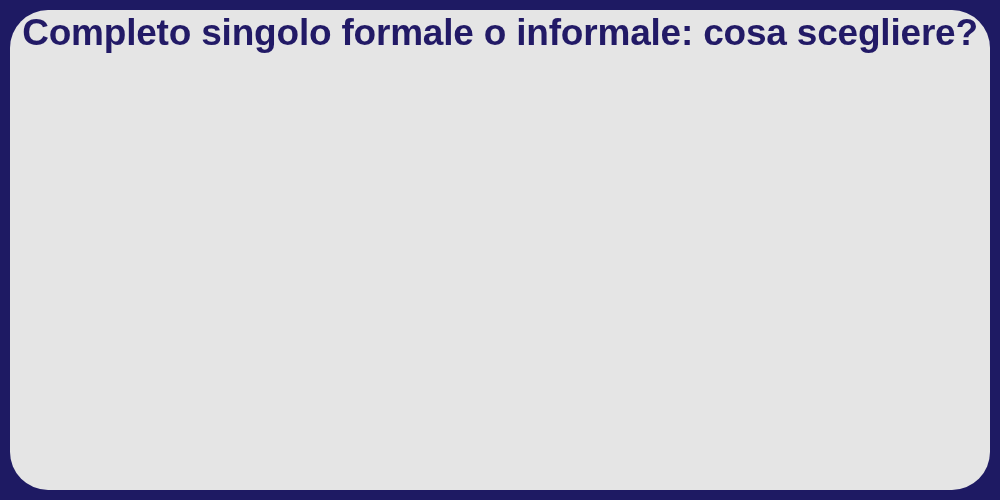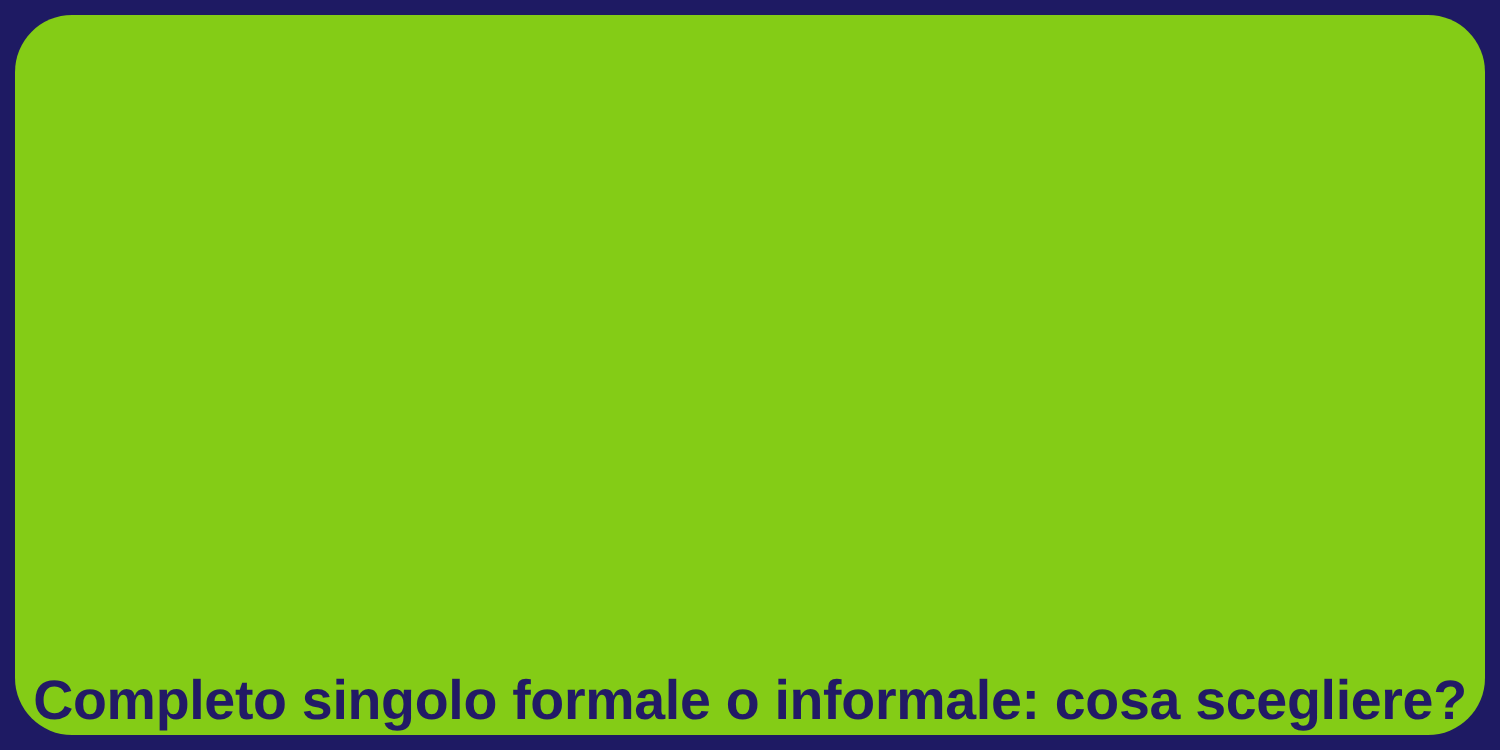--- a/index.html
+++ b/index.html
@@ -20,24 +20,24 @@
     height: 500px;
     box-sizing: border-box;
     background: #1E1A63;
     padding: 10px;
     display: flex;
   }
 
   .card {
     position: relative;
     flex: 1 1 auto;
-    background: #84cc16;
+    background: #e5e5e5;
     border-radius: 38px;
     display: flex;
-    align-items: flex-end;
+    align-items: flex-start;
     justify-content: center;
     overflow: hidden;
   }
 
   .headline {
     margin: 0;
     padding: 0 60px;
     text-align: center;
     color: #221A66;
     font-family: "Liberation Sans", sans-serif;

